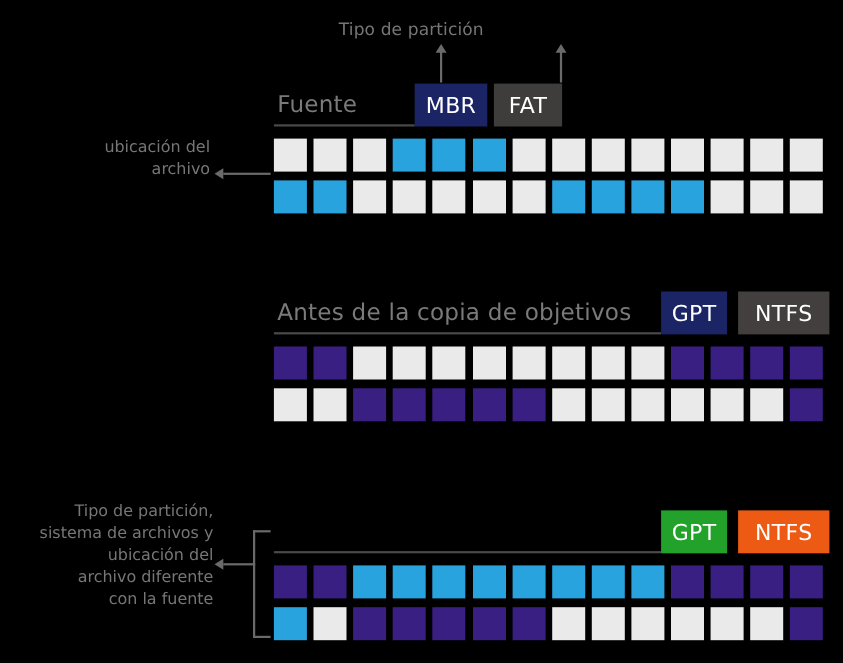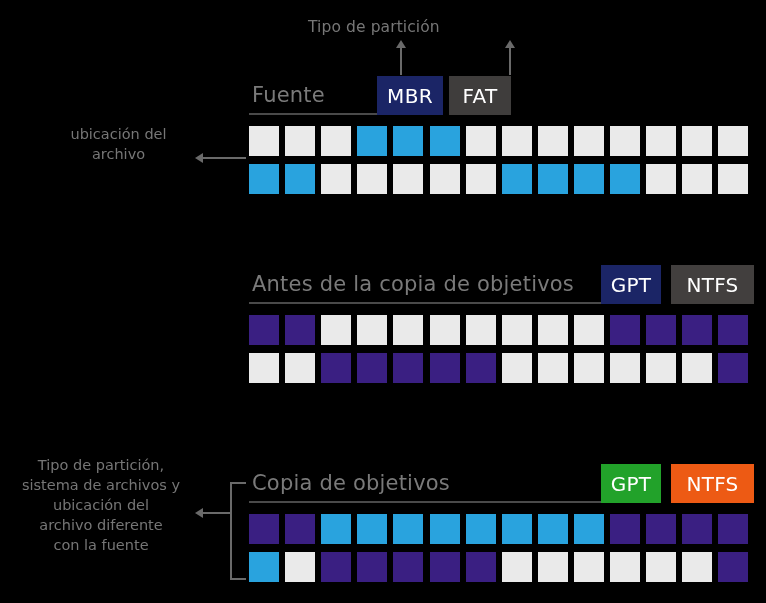--- a/index.html
+++ b/index.html
@@ -38,21 +38,21 @@
     border-right: 5px solid transparent;
     border-bottom: 8px solid #6a6a6a;
   }
 
   
   .ann-left {
     position: absolute;
     font-size: 14.5px;
     line-height: 20px;
     color: #767676;
-    text-align: center;
+    text-align: right;
     white-space: pre-line;
   }
   .arrow-left {
     position: absolute;
     height: 2px;
     background: #6a6a6a;
   }
   .arrow-left::before {
     content: "";
     position: absolute;
@@ -189,21 +189,20 @@
       <div class="cell" style="left: 216.6px; top: 38px; background: rgb(58, 31, 130);"></div>
       <div class="cell" style="left: 252.7px; top: 38px; background: rgb(234, 234, 234);"></div>
       <div class="cell" style="left: 288.8px; top: 38px; background: rgb(234, 234, 234);"></div>
       <div class="cell" style="left: 324.9px; top: 38px; background: rgb(234, 234, 234);"></div>
       <div class="cell" style="left: 361px; top: 38px; background: rgb(234, 234, 234);"></div>
       <div class="cell" style="left: 397.1px; top: 38px; background: rgb(234, 234, 234);"></div>
       <div class="cell" style="left: 433.2px; top: 38px; background: rgb(234, 234, 234);"></div>
       <div class="cell" style="left: 469.3px; top: 38px; background: rgb(58, 31, 130);"></div>
     </div>
 
-  <div class="sec-title" style="left:252px; top:471px;">Copia de objetivos</div>
   <div class="underline" style="left:249px; top:501px; width:352px;"></div>
 
   <div class="badge" style="left:601px; top:464px; width:60px; height:39px; background:#22a22a;">
     <span>GPT</span>
   </div>
   <div class="badge" style="left:671px; top:464px; width:83px; height:39px; background:#ed5a14;">
     <span>NTFS</span>
   </div>
 
   <div class="ann-left" style="left:8px; top:455px; width:186px;">Tipo de partición,

